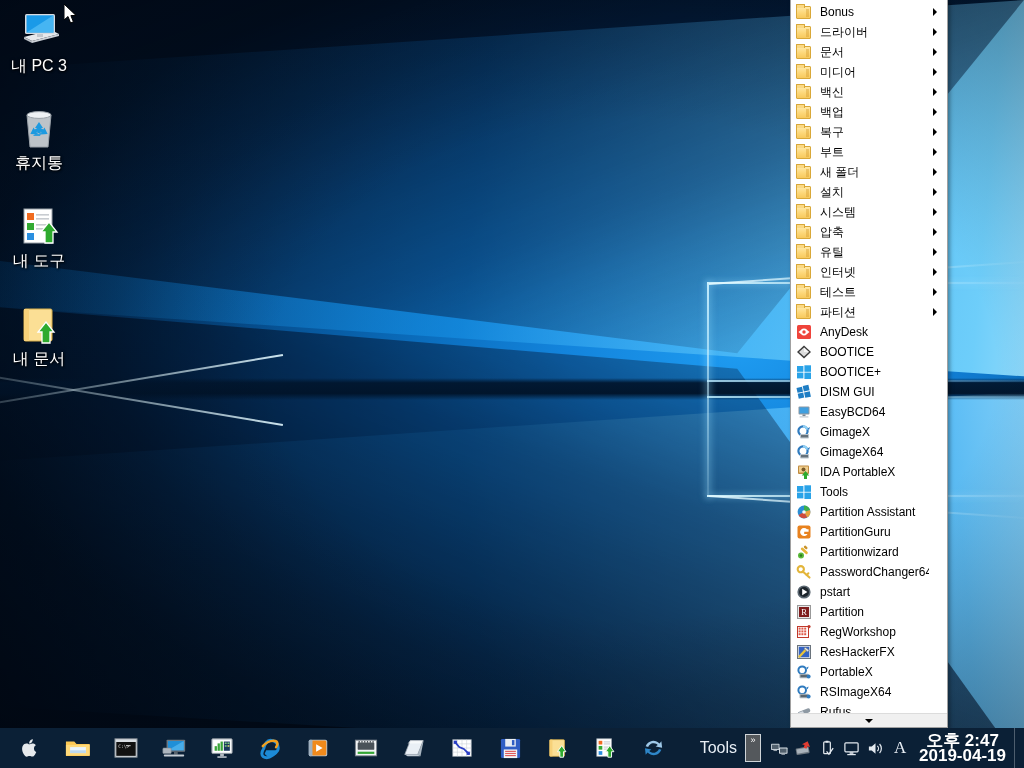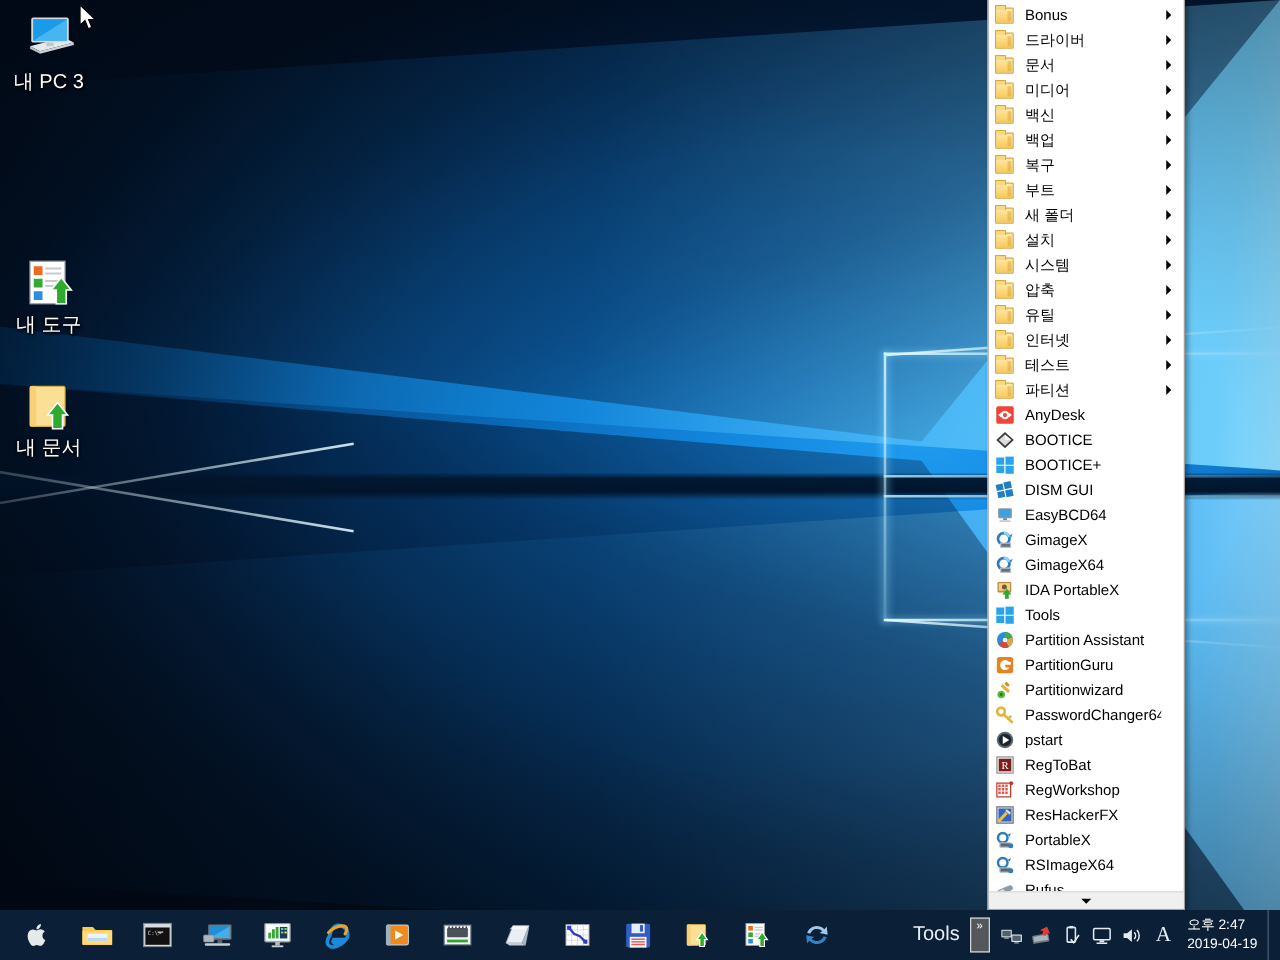--- a/index.html
+++ b/index.html
@@ -233,23 +233,24 @@
   }
   .tray-ico {
     width: 24px; height: 40px;
     display: flex; align-items: center; justify-content: center;
   }
   #tb-ime {
     color: #e8eef5; font-size: 17px; width: 26px; text-align: center;
     font-family: "Liberation Serif", serif;
   }
   #tb-clock {
-    color: #ffffff; font-size: 11px; line-height: 15px;
-    text-align: left; padding: 0 8px 0 6px;
+    color: #ffffff; font-size: 17px; line-height: 15px;
+    text-align: center; padding: 0 8px 0 6px;
     white-space: nowrap;
+    font-weight: bold;
   }
   #tb-showdesk {
     width: 6px; height: 40px;
     border-left: 1px solid rgba(255,255,255,.28);
   }
 </style>
 </head>
 <body>
 
 <div id="desktop">
@@ -279,20 +280,36 @@
         <polygon points="17,33 44,26 44,28 17,35" fill="#cdd2d8"></polygon>
         <rect x="10" y="6" width="30" height="20" rx="1.5" fill="#d7dbe0"></rect>
         <rect x="11.5" y="7.3" width="27" height="17.3" fill="#1a9ae8"></rect>
         <polygon points="11.5,24.6 38.5,7.3 38.5,24.6" fill="#55bdf5" opacity=".75"></polygon>
         <rect x="22" y="26" width="6" height="3" fill="#c2c7cd"></rect>
       </svg>
     </div>
     <div class="label">내 PC 3</div>
   </div>
 
+  <div class="desk-icon" style="left:0px; top:105px;">
+    <div class="glyph">
+      <svg viewBox="0 0 48 48" width="48" height="48">
+        <polygon points="12,10 36,10 33,42 15,42" fill="#d2d7dc" opacity=".9"></polygon>
+        <polygon points="12,10 36,10 33,42 15,42" fill="none" stroke="#9aa1a8" stroke-width="1"></polygon>
+        <ellipse cx="24" cy="10" rx="12" ry="3.4" fill="#eef1f4" stroke="#9aa1a8" stroke-width="1"></ellipse>
+        <g fill="#1d9ae0">
+          <polygon points="24,17 28,23 25.6,23 25.6,28 22.4,28 22.4,23 20,23"></polygon>
+          <polygon points="18,31 22,27 23,29 27,27 25,31" opacity=".85"></polygon>
+        </g>
+        <path d="M20 20 l4 -6 l4 6 l-2.4 0 l0 5 l-3.2 0 l0 -5 z" fill="#1d9ae0" transform="rotate(120 24 24)"></path>
+        <path d="M20 20 l4 -6 l4 6 l-2.4 0 l0 5 l-3.2 0 l0 -5 z" fill="#1d9ae0" transform="rotate(240 24 24)"></path>
+      </svg>
+    </div>
+    <div class="label">휴지통</div>
+  </div>
 
   <div class="desk-icon" style="left:0px; top:203px;">
     <div class="glyph">
       <svg viewBox="0 0 48 48" width="48" height="48">
         <rect x="9" y="6" width="28" height="34" fill="#ffffff" stroke="#9aa1a8" stroke-width="1"></rect>
         <rect x="12" y="10" width="7" height="7" fill="#f06b20"></rect>
         <rect x="12" y="20" width="7" height="7" fill="#33aa33"></rect>
         <rect x="12" y="30" width="7" height="7" fill="#2a8fe0"></rect>
         <rect x="21" y="11" width="13" height="1.6" fill="#c8ccd1"></rect>
         <rect x="21" y="15" width="13" height="1.6" fill="#c8ccd1"></rect>
@@ -575,21 +592,21 @@
             </svg></span>
           <span class="mi-txt">pstart</span>
           <span class="mi-arrow hidden"></span>
         </div>
         <div class="mi">
           <span class="mi-ico"><svg viewBox="0 0 16 16" width="16" height="16">
               <rect x="1.5" y="1.5" width="13" height="13" fill="#e8e8e8" stroke="#999" stroke-width="1"></rect>
               <rect x="3" y="3" width="10" height="10" fill="#7e1d1d"></rect>
               <text x="5.3" y="11.2" font-family="Liberation Serif,serif" font-size="8.5" fill="#ffffff">R</text>
             </svg></span>
-          <span class="mi-txt">RegToBat</span>
+          <span class="mi-txt">Partition</span>
           <span class="mi-arrow hidden"></span>
         </div>
         <div class="mi">
           <span class="mi-ico"><svg viewBox="0 0 16 16" width="16" height="16">
               <rect x="1.5" y="2.5" width="11" height="11" fill="#ffffff" stroke="#c0392b" stroke-width="1"></rect>
               <g fill="#e05a4a">
                 <rect x="2.6" y="3.6" width="2" height="2"></rect>
                 <rect x="5.4" y="3.6" width="2" height="2"></rect>
                 <rect x="8.2" y="3.6" width="2" height="2"></rect>
                 <rect x="2.6" y="6.4" width="2" height="2"></rect>

